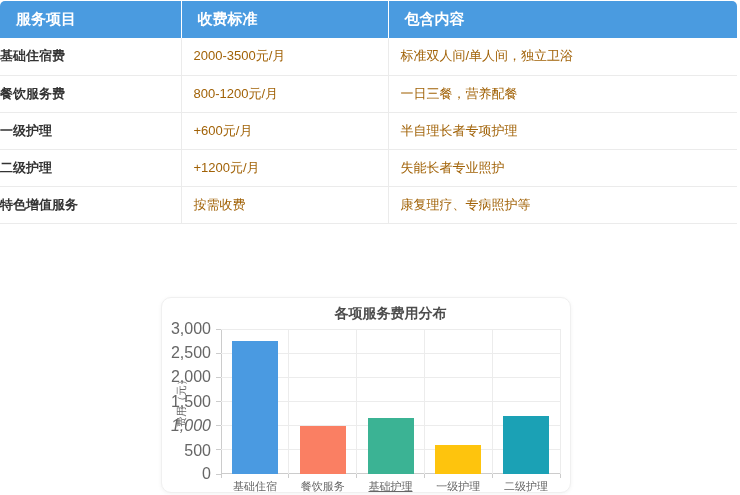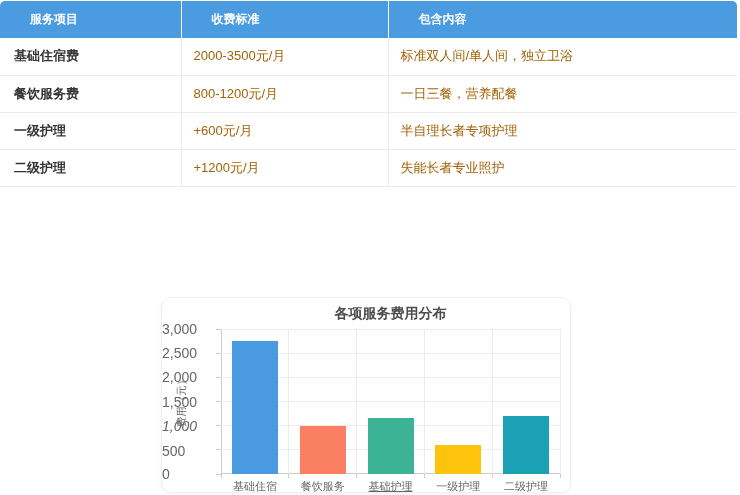--- a/index.html
+++ b/index.html
@@ -3,33 +3,33 @@
 <meta charset="utf-8">
 <style>
   * { margin:0; padding:0; box-sizing:border-box; }
   html,body { background:#fff; }
   body { font-family:"Liberation Sans","DejaVu Sans",sans-serif; }
   .page { position:relative; width:740px; height:495px; background:#ffffff; overflow:hidden; }
 
   
   .fee-table { position:absolute; top:1px; left:0; width:737px; border-collapse:collapse; table-layout:fixed; }
   .fee-table th {
-    background:#4a9be0; color:#ffffff; font-size:12px; font-weight:bold;
-    text-align:left; padding:0 0 0 30px; height:37px; border-left:1px solid #ffffff;
+    background:#4a9be0; color:#ffffff; font-size:15px; font-weight:bold;
+    text-align:left; padding:0 0 0 16px; height:37px; border-left:1px solid #ffffff;
   }
   .fee-table th:first-child { border-left:none; border-top-left-radius:5px; }
   .fee-table th:last-child  { border-top-right-radius:5px; }
   .fee-table col.c1 { width:181px; }
   .fee-table col.c2 { width:207px; }
   .fee-table td {
     height:37px; font-size:13px; color:#a16207; padding:0 0 0 12px;
     border-bottom:1px solid #ebebeb; border-left:1px solid #ebebeb;
     white-space:nowrap; overflow:hidden;
   }
-  .fee-table td:first-child { border-left:none; font-weight:bold; color:#333; padding-left:14px; }
+  .fee-table td:first-child { border-left:none; font-weight:bold; color:#333; padding-left:0; }
 
   
   .chart-card {
     position:absolute; left:161px; top:297px; width:410px; height:196px;
     background:#ffffff; border:1px solid #f0f0f0; border-radius:10px;
     box-shadow:0 1px 4px rgba(0,0,0,0.05);
   }
   .chart-title {
     position:absolute; left:59px; top:7px; width:339px; text-align:center;
     font-size:14px; font-weight:600; color:#4d4d4d;
@@ -37,21 +37,21 @@
   .y-name {
     position:absolute; left:-10px; top:96px; width:60px; text-align:center;
     font-size:10.5px; color:#666; transform:rotate(-90deg);
   }
   .plot {
     position:absolute; left:59px; top:31px; width:339px; height:145px;
     border-left:1px solid #cccccc; border-bottom:1px solid #cccccc;
   }
   .gridline-h { position:absolute; left:59px; width:339px; height:1px; background:#ececec; }
   .gridline-v { position:absolute; top:31px; width:1px; height:145px; background:#ececec; }
-  .ytick-label { position:absolute; left:0; width:49px; font-size:14px; color:#666; line-height:12px; }
+  .ytick-label { position:absolute; left:0; width:49px; text-align:right; font-size:16px; color:#666; line-height:12px; }
   .ytick-mark { position:absolute; left:54px; width:5px; height:1px; background:#cccccc; }
   .xtick-mark { position:absolute; top:176px; width:1px; height:4px; background:#cccccc; }
   .bar { position:absolute; width:46px; }
   .xtick-label { position:absolute; top:181px; text-align:center; font-size:11px; color:#666; }
 
   
   .watermark {
     position:absolute; right:3px; bottom:4px;
     font-size:18px; font-weight:bold; color:#ffffff; letter-spacing:0.5px;
     text-shadow:2px 2px 0 #4d4d4d, -1px -1px 0 #c8c8c8, 1px 1px 0 #8a8a8a;
@@ -89,20 +89,25 @@
         </tr>
         <tr>
           <td>一级护理</td>
           <td>+600元/月</td>
           <td>半自理长者专项护理</td>
         </tr>
         <tr>
           <td>二级护理</td>
           <td>+1200元/月</td>
           <td>失能长者专业照护</td>
+        </tr>
+        <tr>
+          <td>特色增值服务</td>
+          <td>按需收费</td>
+          <td>康复理疗、专病照护等</td>
         </tr>
       </tbody>
   </table>
 
   <div class="chart-card">
     <div class="chart-title">各项服务费用分布</div>
     <div class="y-name">费用（元）</div>
     <div class="plot"></div>
     <div id="chart-layers">
         <div class="ytick-mark" style="top: 175.5px;"></div>

